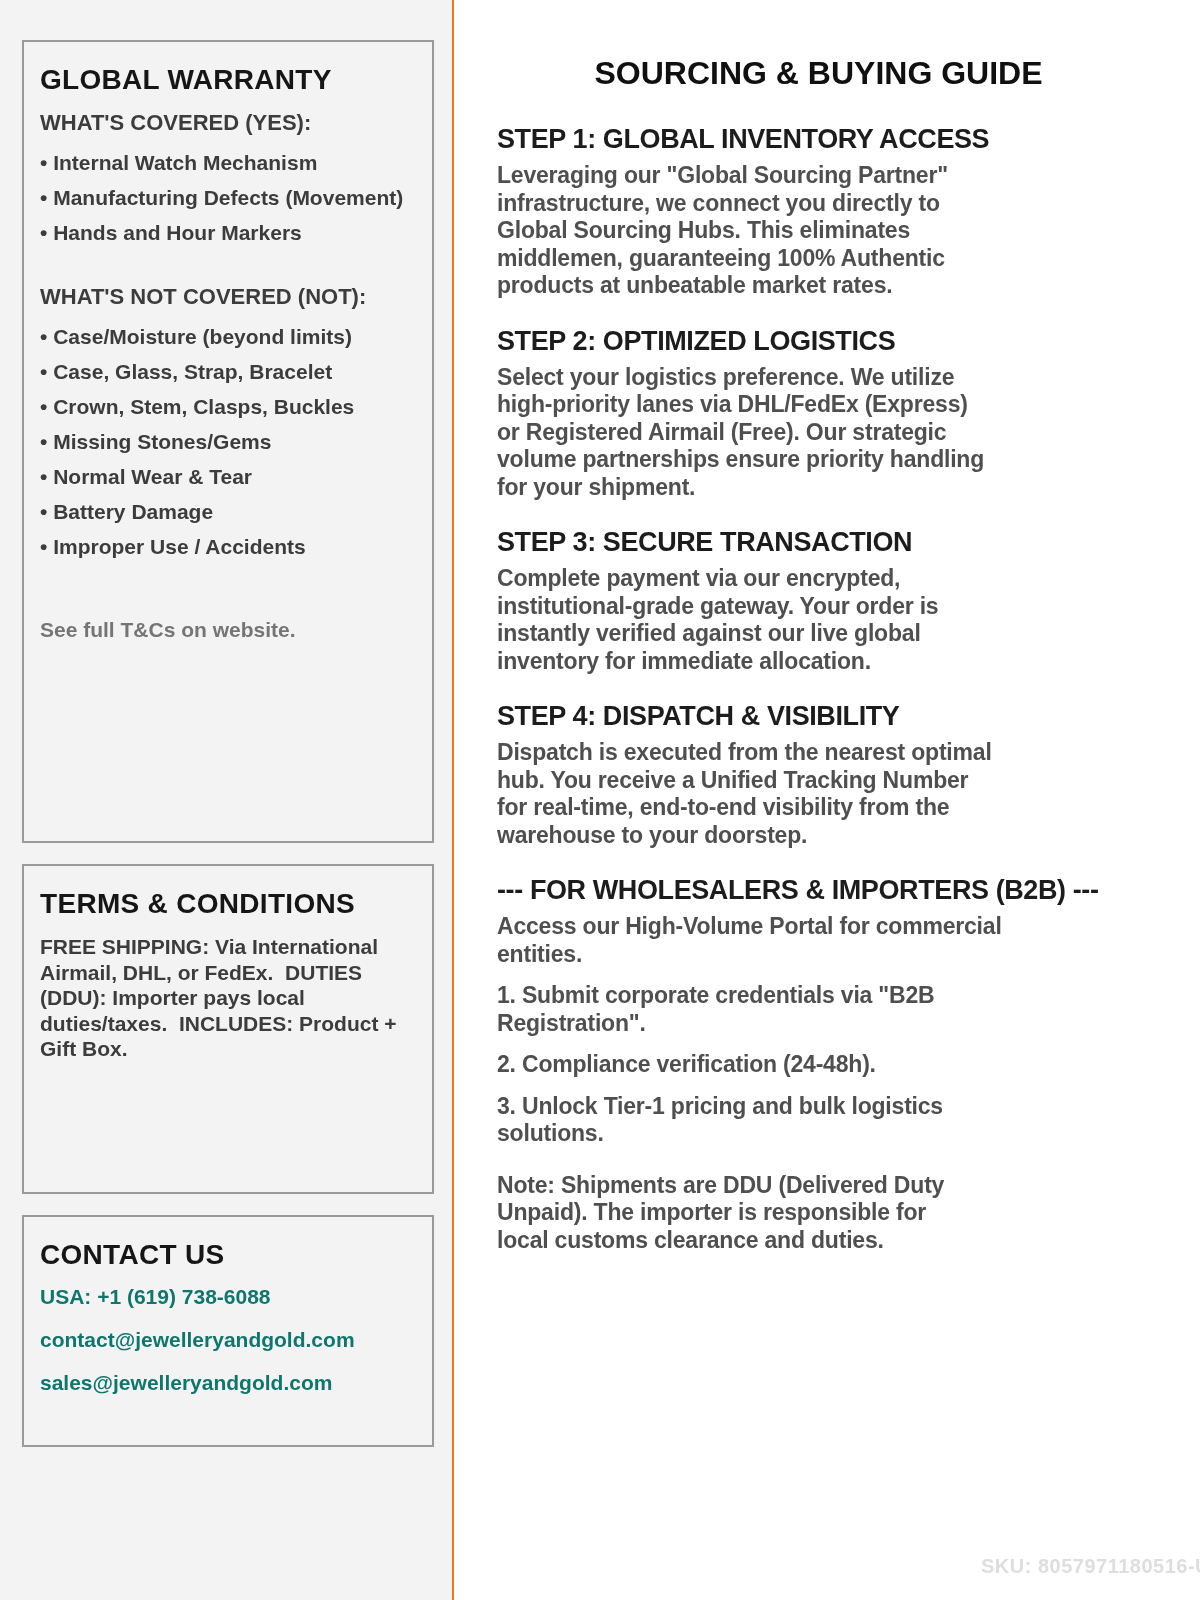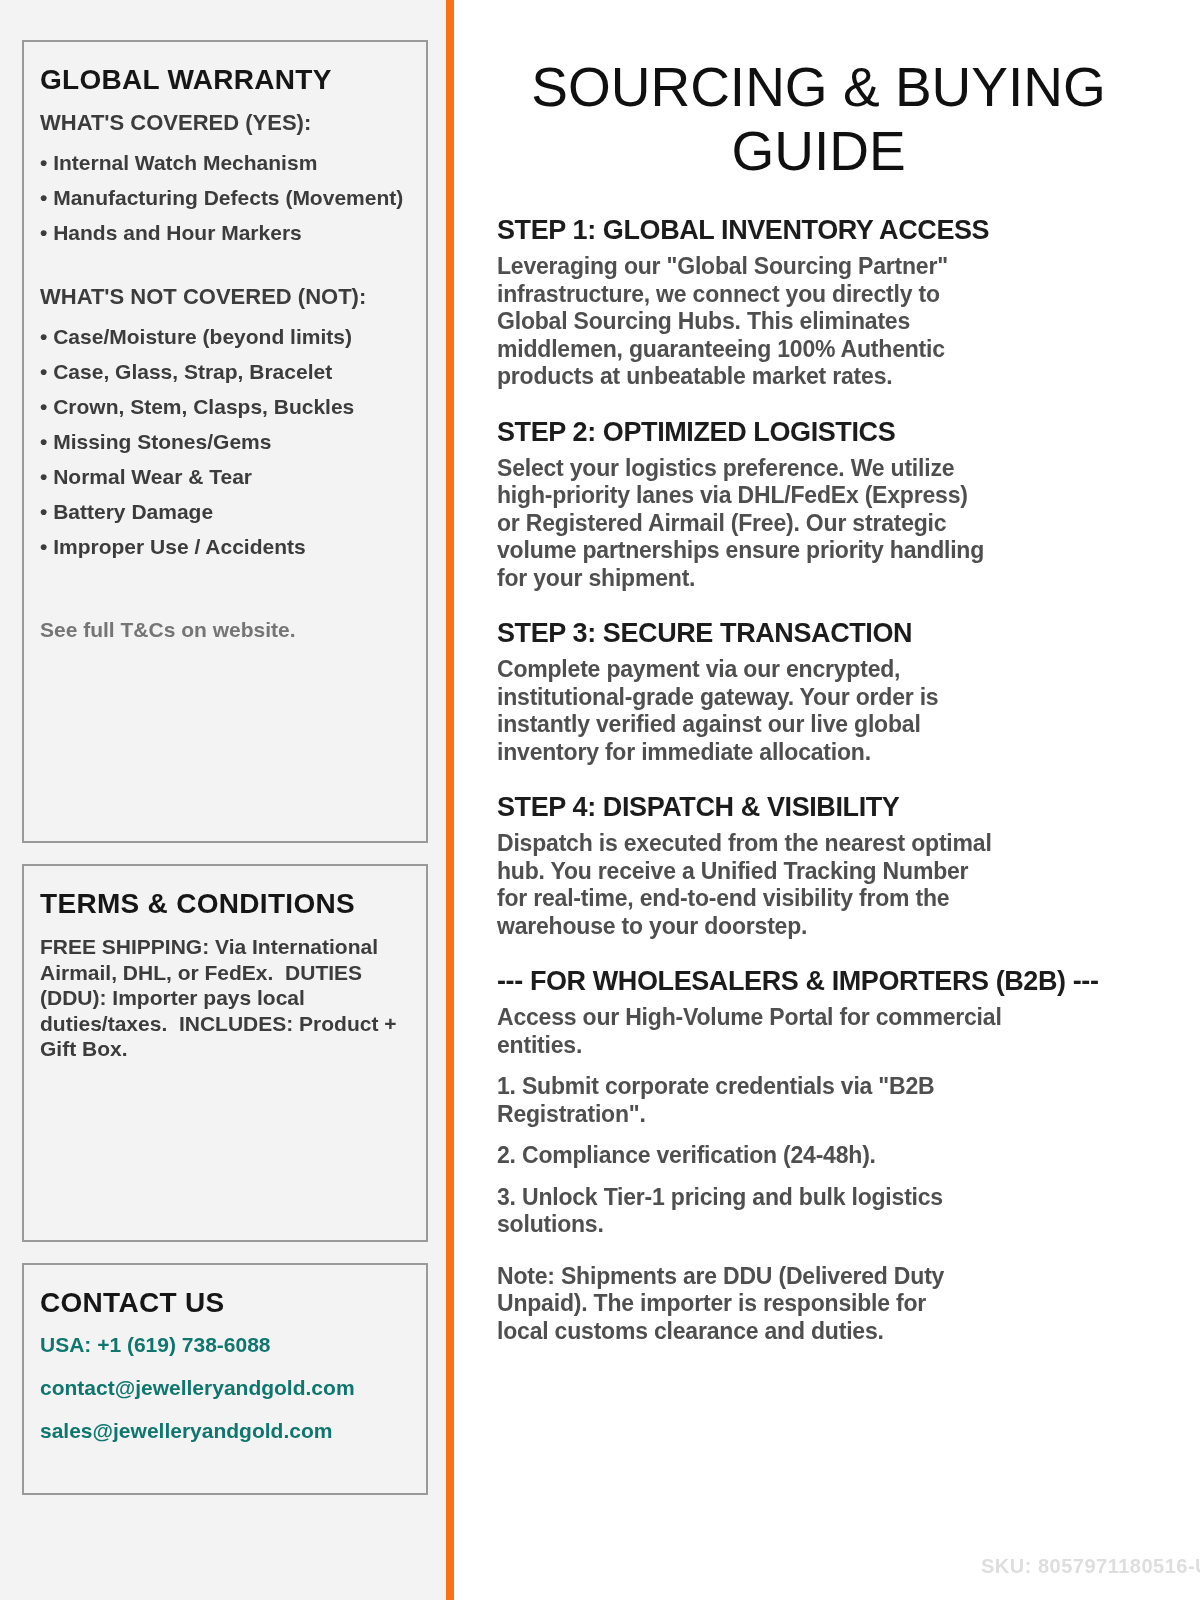--- a/index.html
+++ b/index.html
@@ -12,32 +12,32 @@
     font-family: "Liberation Sans", sans-serif;
   }
 
   
   .sidebar {
     position: absolute;
     left: 0; top: 0;
     width: 454px;
     height: 1600px;
     background: #f3f3f3;
-    border-right: 8px solid #f97316;
+    border-right: 2px solid #f97316;
     box-sizing: border-box;
     padding: 40px 18px 0 22px;
   }
   .side-box {
     border: 2px solid #9a9a9a;
     box-sizing: border-box;
     padding: 22px 16px 16px 16px;
     margin-bottom: 21px;
   }
   .box-warranty { height: 803px; }
-  .box-terms    { height: 378px; }
+  .box-terms    { height: 330px; }
   .box-contact  { height: 232px; }
 
   .side-title {
     font-size: 28px;
     font-weight: 800;
     color: #161616;
     letter-spacing: 0.3px;
     margin: 0 0 14px 0;
   }
   .side-subhead {
@@ -82,22 +82,22 @@
   
   .main {
     position: absolute;
     left: 457px; top: 0;
     width: 743px;
     height: 1600px;
     box-sizing: border-box;
     padding: 55px 60px 0 40px;
   }
   .main-title {
-    font-size: 55px;
-    font-weight: 400;
+    font-size: 32px;
+    font-weight: 700;
     color: #101010;
     text-align: center;
     letter-spacing: 0px;
     margin: 0 0 32px 0;
   }
   .step-heading {
     font-size: 27px;
     font-weight: 800;
     color: #1c1c1c;
     letter-spacing: -0.4px;

